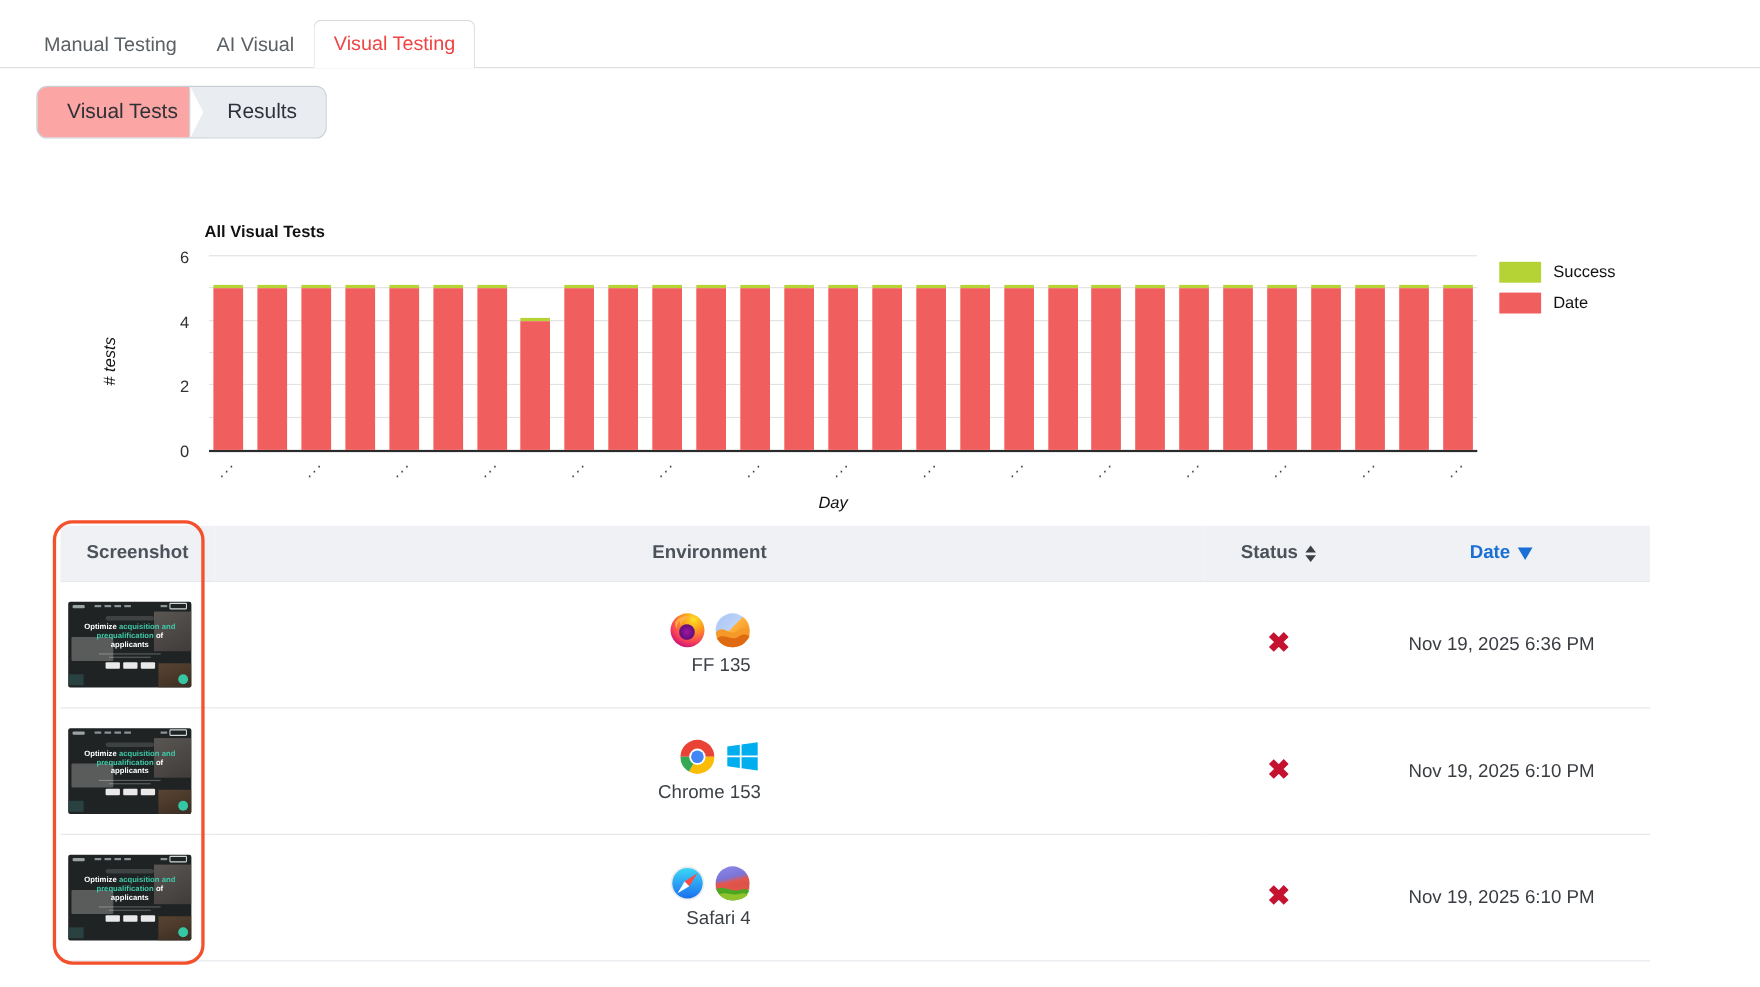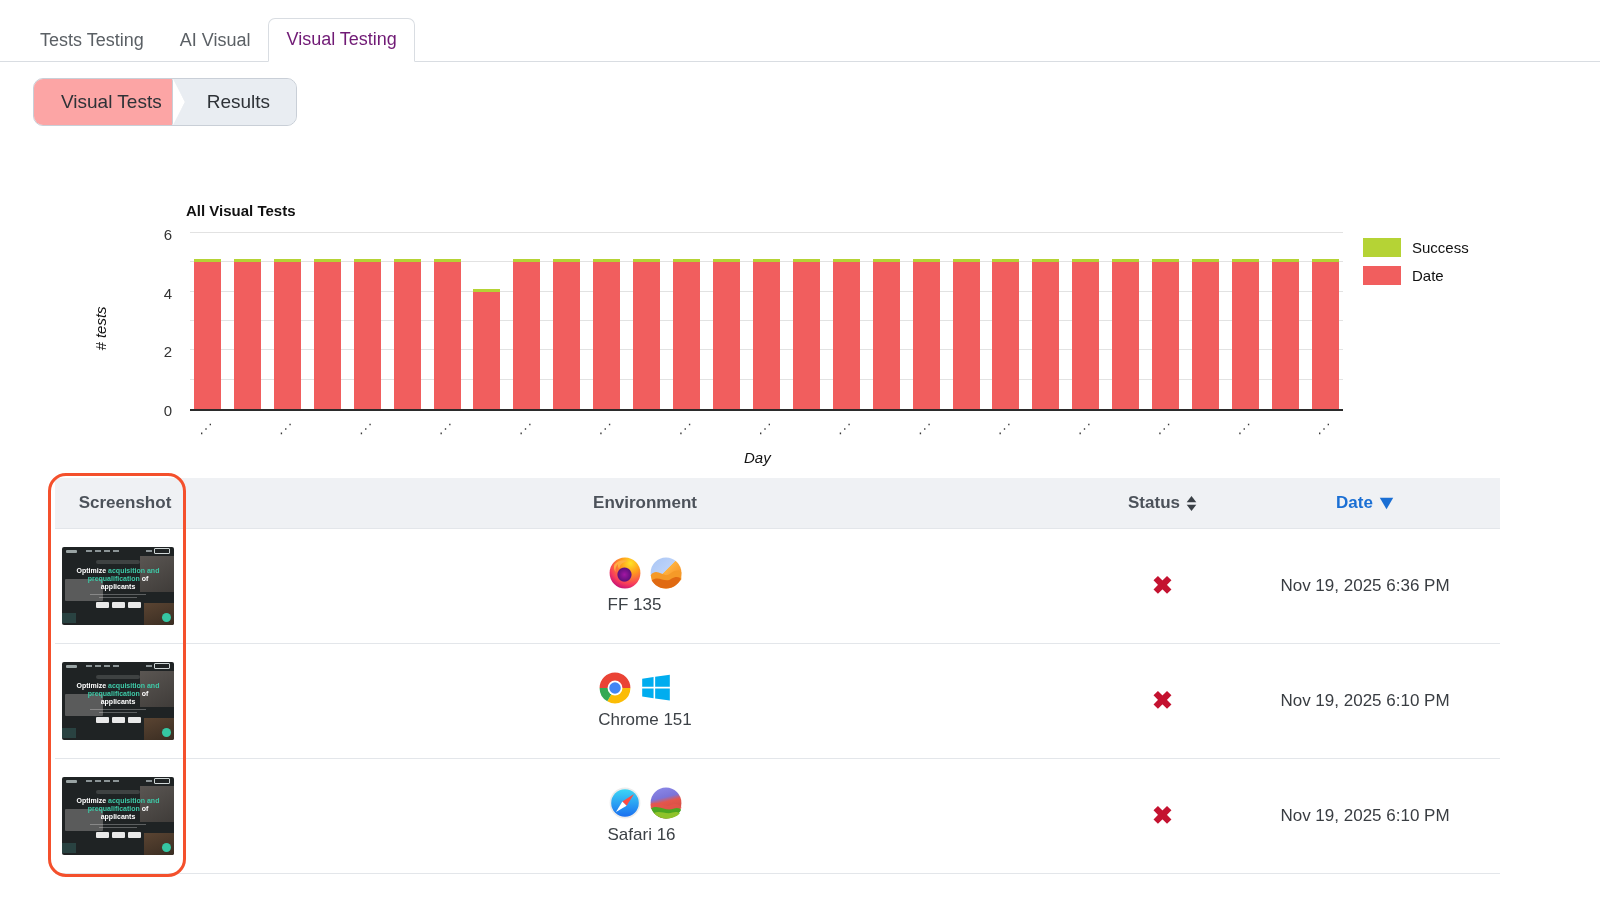--- a/index.html
+++ b/index.html
@@ -5,21 +5,21 @@
   * { box-sizing: border-box; margin: 0; padding: 0; }
   html,body { width:1600px; height:897px; background:#fff; overflow:hidden;
     font-family:"Liberation Sans", sans-serif; color:#202124; }
 
   
   .tabbar { display:flex; align-items:flex-end; padding:18px 0 0 22px;
     border-bottom:1px solid #d9dde2; }
   .tab { padding:10px 17px 11px; font-size:18px; color:#5b6065; cursor:pointer;
     border:1px solid transparent; border-bottom:none; margin-bottom:-1px;
     white-space:nowrap; }
-  .tab.active { color:#701a75; background:#fff; border-color:#d9dde2;
+  .tab.active { color:#ef4444; background:#fff; border-color:#d9dde2;
     border-radius:7px 7px 0 0; border-bottom:1px solid #fff; }
 
   
   .crumb-wrap { margin:16px 0 0 33px; }
   .crumb { display:inline-flex; align-items:stretch; height:48px;
     border:1px solid #c9cfd7; border-radius:10px; overflow:hidden;
     font-size:19px; color:#2e3237; background:#e9edf2; }
   .crumb-seg { display:flex; align-items:center; }
   .crumb-seg.seg1 { background:#fca5a5; padding:0 10px 0 27px; }
   .crumb-seg.seg2 { background:#e9edf2; padding:0 26px 0 22px; }
@@ -60,21 +60,21 @@
   .table-wrap { position:relative; margin:4px 0 0 55px; width:1445px; }
   table { table-layout:fixed; width:1445px; border-collapse:collapse; }
   th { height:50px; background:#eff1f4; font-size:17px; font-weight:bold;
     color:#4c525a; text-align:center; vertical-align:middle; }
   th .h-label { vertical-align:middle;text-align:right; }
   th .sort-icon { vertical-align:middle; margin-left:6px; }
   th.sorted .h-label { color:#1a6fd4; }
   td { height:115px; border-top:1px solid #e3e6ea; vertical-align:middle; }
   tr.row:last-child td { border-bottom:1px solid #e3e6ea; }
   .td-env { text-align:center; }
-  .env { display:inline-flex; flex-direction:column; align-items:flex-start; }
+  .env { display:inline-flex; flex-direction:column; align-items:flex-end; }
   .env-icons { display:flex; gap:7px; align-items:center; }
   .env-icon svg { width:34px; height:34px; display:block; }
   .env-label { margin-top:5px; font-size:17px; color:#3c4146; }
   .td-status { text-align:center; }
   .xmark { font-size:25px; font-weight:bold; line-height:1; }
   .td-date { text-align:center; font-size:17px; color:#393d42; }
 
   
   .annotation { position:absolute; left:-7px; top:-5px; width:138px; height:404px;
     border:3px solid #f4502c; border-radius:18px; pointer-events:none; z-index:5; }
@@ -111,21 +111,21 @@
   .t-btns i { width:13px; height:6px; background:#e9e9e9; border-radius:1px; display:block; }
   .t-chat { position:absolute; right:3px; bottom:3px; width:9px; height:9px;
     border-radius:50%; background:#35c7a3; }
 </style>
 </head>
 <body>
 
 <div class="page">
 
   <div class="tabbar" id="tabs">
-      <div class="tab"><span class="tab-label">Tests Testing</span></div>
+      <div class="tab"><span class="tab-label">Manual Testing</span></div>
       <div class="tab"><span class="tab-label">AI Visual</span></div>
       <div class="tab active"><span class="tab-label">Visual Testing</span></div>
     </div>
 
   <div class="crumb-wrap">
     <div class="crumb">
       <div class="crumb-seg seg1">
         <span>Visual Tests</span>
       </div>
       <div class="crumb-arrow-border"></div>
@@ -447,21 +447,21 @@
                   </span>
                   <span class="env-icon">
                     <svg viewBox="0 0 32 32" fill="#00adef">
     <path d="M3 7.2 L13.7 5.7 V14.9 H3 Z"></path>
     <path d="M15.2 5.5 L29 3.5 V14.9 H15.2 Z"></path>
     <path d="M3 16.4 H13.7 V25.6 L3 24.1 Z"></path>
     <path d="M15.2 16.4 H29 V27.8 L15.2 25.8 Z"></path>
   </svg>
                   </span>
                 </div>
-        <div class="env-label">Chrome 151</div>
+        <div class="env-label">Chrome 153</div>
       </div>
     </td>
     <td class="td-status"><span class="xmark" style="color: rgb(196, 18, 48);">✖</span></td>
     <td class="td-date"><span class="date">Nov 19, 2025 6:10 PM</span></td>
   </tr>
           <tr class="row">
     <td class="td-shot">
       <div class="thumb">
         <div class="t-nav">
           <span class="t-logo"></span>
@@ -518,21 +518,21 @@
                           <stop offset="1" stop-color="#c9493f"></stop>
       </linearGradient>
     </defs>
     <circle cx="16" cy="16" r="14.5" fill="url(#sng)"></circle>
     <path d="M1.6 17 C8 13 14 21 20 18 C25 15.5 29 17.5 30.4 19.5 L30.4 21 C24 27 8 27 1.6 21 Z" fill="#e4564c" opacity=".75"></path>
     <path d="M2 21 C9 17 16 24.5 23 21.5 C26.2 20.1 29.4 21 30.2 22.5 C27.2 28 21.6 30.5 16 30.5 C9.4 30.5 4.2 26.7 2 21 Z" fill="#4ca621"></path>
     <path d="M4.5 25.5 C10 22.5 16 27 22 25 C25 24 28 24.6 29 25.8 C26 29 21.4 30.5 16 30.5 C11.4 30.5 7.4 28.6 4.5 25.5 Z" fill="#8fc32b"></path>
   </svg>
                   </span>
                 </div>
-        <div class="env-label">Safari 16</div>
+        <div class="env-label">Safari 4</div>
       </div>
     </td>
     <td class="td-status"><span class="xmark" style="color: rgb(196, 18, 48);">✖</span></td>
     <td class="td-date"><span class="date">Nov 19, 2025 6:10 PM</span></td>
   </tr>
         </tbody>
     </table>
   </div>
 
 </div>

